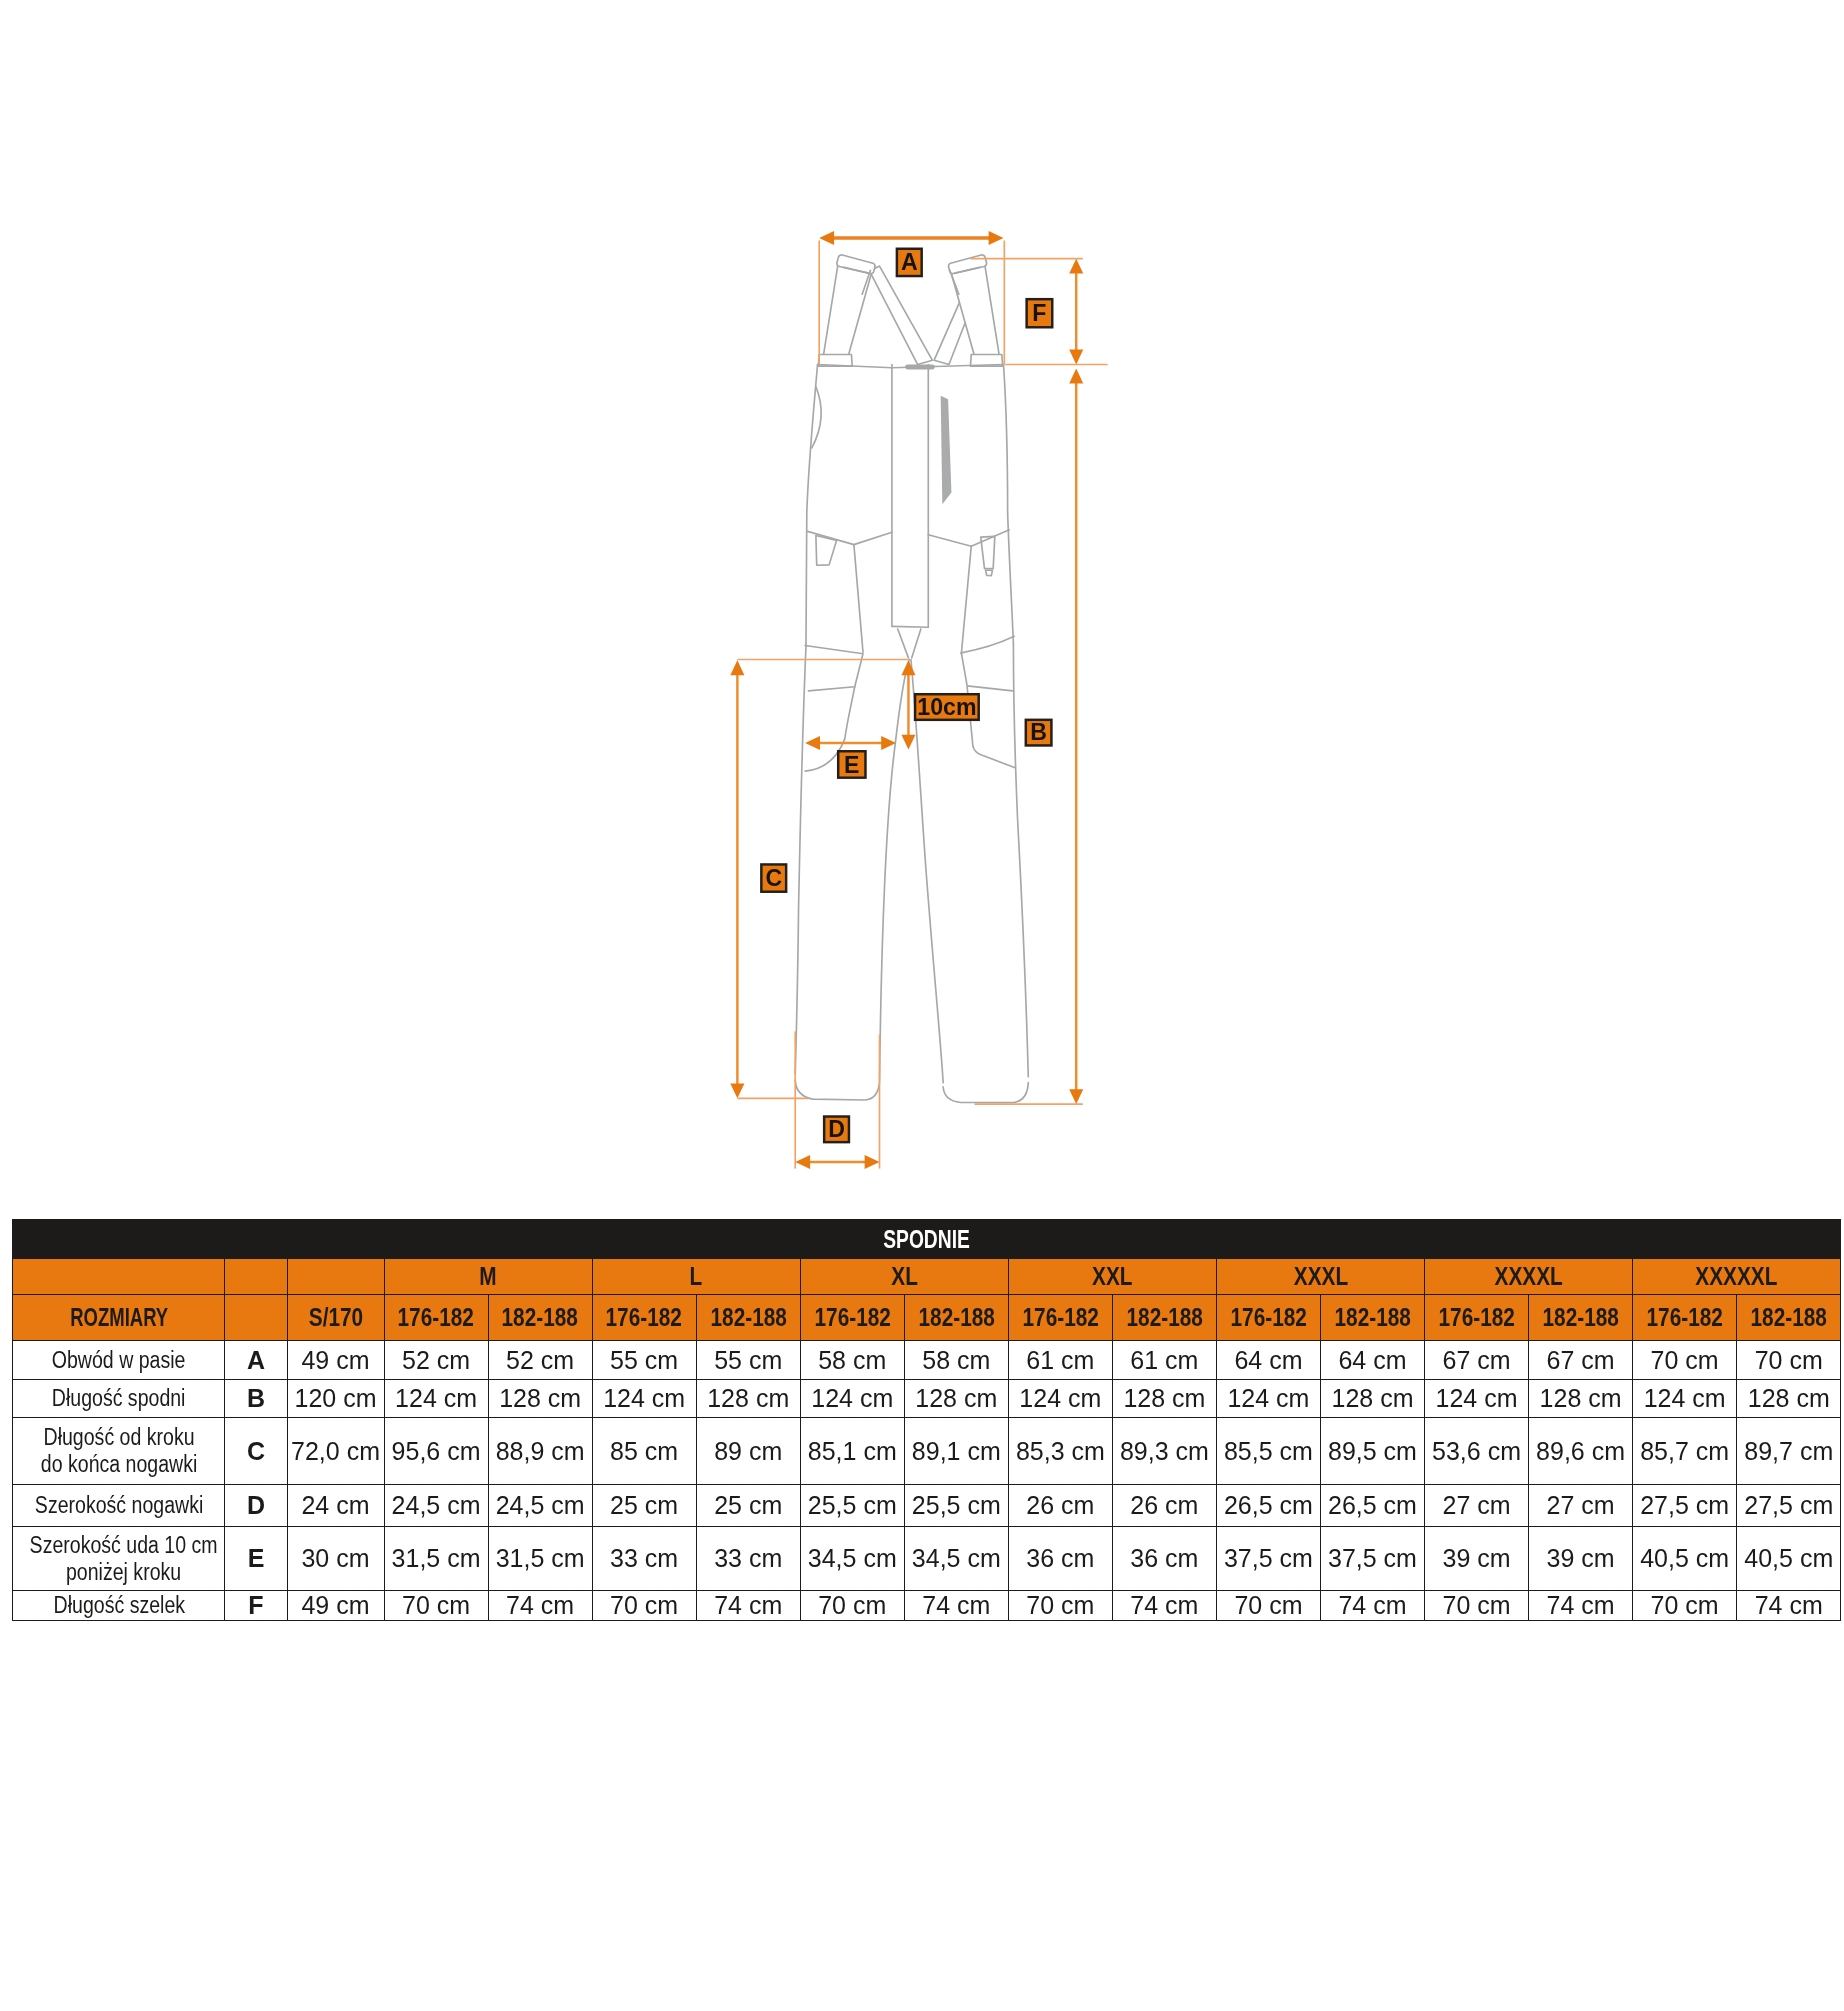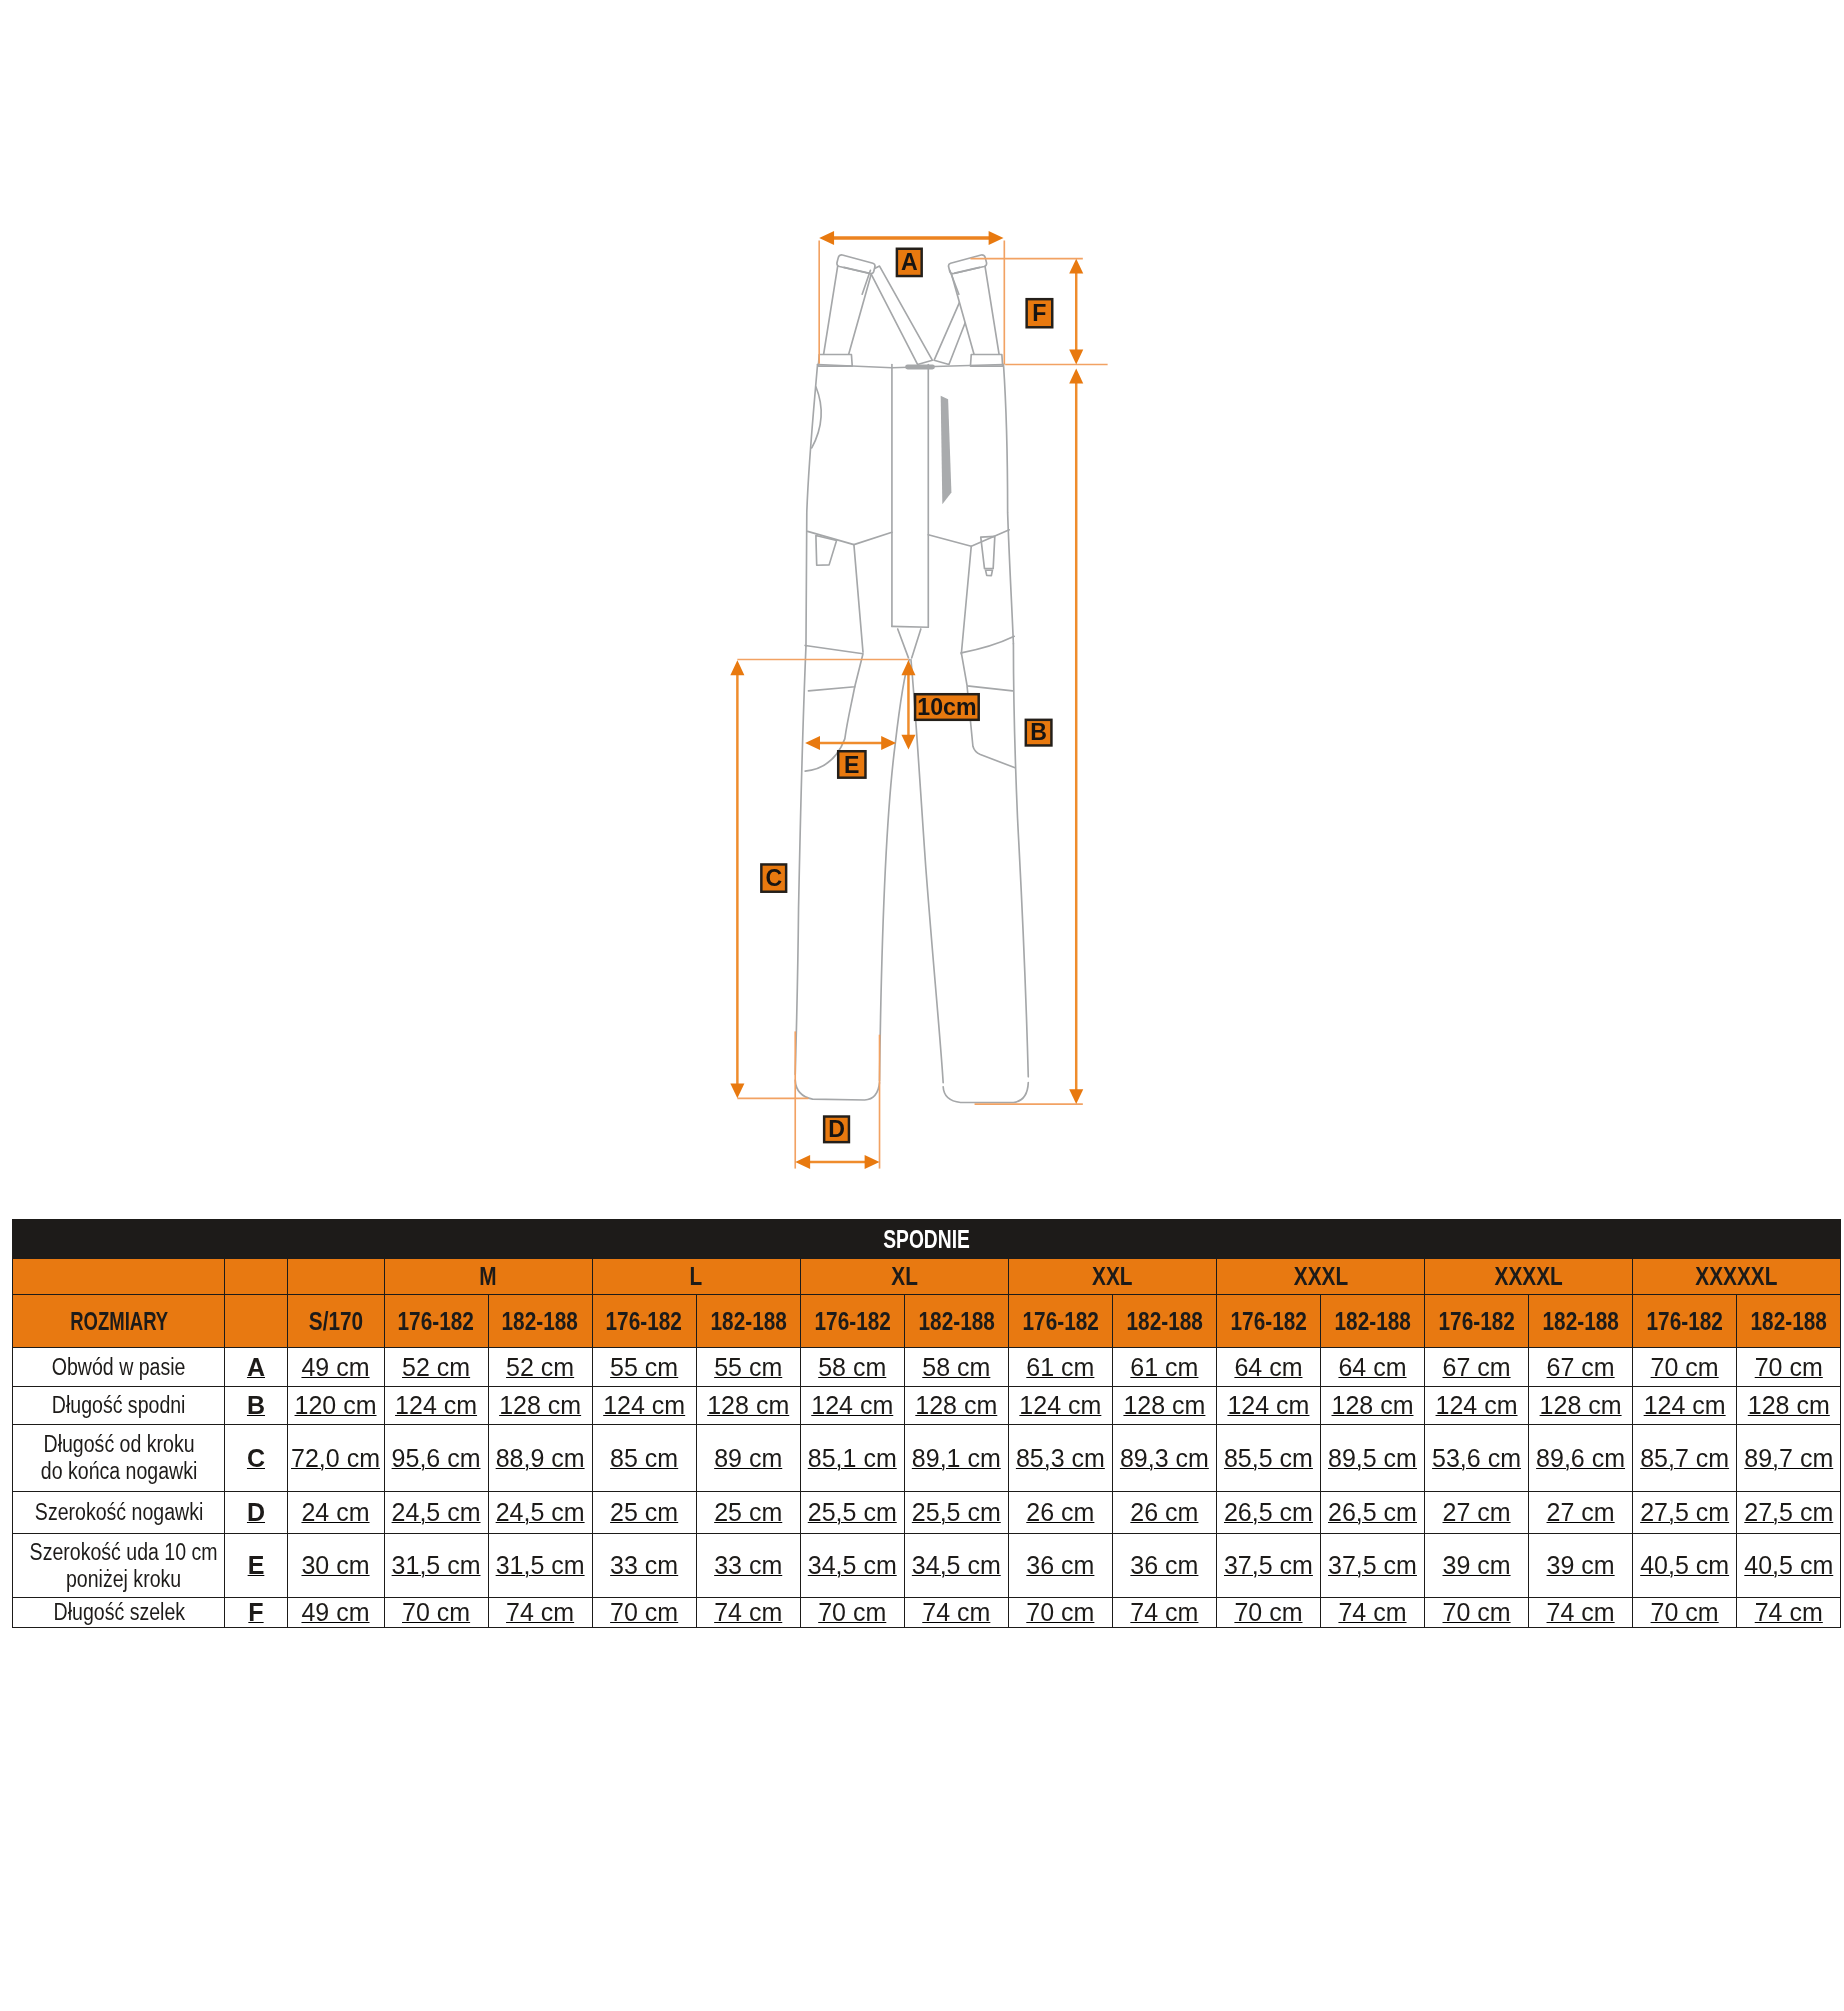--- a/index.html
+++ b/index.html
@@ -1,18 +1,18 @@
 <!DOCTYPE html>
 <html style="font-size:13.2px"><head>
 <meta charset="utf-8">
 <style>
   html,body{margin:0;padding:0;background:#fff;}
   body{width:1845px;height:2011px;position:relative;font-family:"Liberation Sans",sans-serif;}
   #art{position:absolute;left:0;top:0;}
-  #tbl{position:absolute;left:12.4px;top:1219px;text-decoration:underline;}
+  #tbl{position:absolute;left:12.4px;top:1219px;}
   table{border-collapse:collapse;table-layout:fixed;width:1829px;}
   td{border:1.7px solid #1d1b19;padding:0;text-align:center;vertical-align:middle;color:#1d1b19;overflow:hidden;}
   tr.hdr td{background:#1d1b19;color:#fff;border:1.7px solid #1d1b19;}
   tr.org td{background:#E87911;}
   .cx{display:inline-block;white-space:nowrap;}
   .sp{font-weight:bold;font-size:26px;transform:scaleX(.74);}
   .gz{font-weight:bold;font-size:26px;transform:scaleX(.80);}
   .rz{font-weight:bold;font-size:25px;transform:scaleX(.74);}
   .lb{font-weight:normal;font-size:23px;transform:scaleX(.85);line-height:27px;}
   .lt{font-weight:bold;font-size:25px;}
@@ -237,21 +237,21 @@
           <td></td>
 <td colspan="2"><span class="cx gz">M</span></td>
 <td colspan="2"><span class="cx gz">L</span></td>
 <td colspan="2"><span class="cx gz">XL</span></td>
 <td colspan="2"><span class="cx gz">XXL</span></td>
 <td colspan="2"><span class="cx gz">XXXL</span></td>
 <td colspan="2"><span class="cx gz">XXXXL</span></td>
 <td colspan="2"><span class="cx gz">XXXXXL</span></td>
 </tr>
 
-<tr class="org" style="height:53px">
+<tr class="org" style="height:46px">
 <td><span class="cx rz">ROZMIARY</span></td>
           <td></td>
 <td><span class="cx gz">S/170</span></td>
 <td><span class="cx gz">176-182</span></td>
           <td><span class="cx gz">182-188</span></td>
 <td><span class="cx gz">176-182</span></td>
           <td><span class="cx gz">182-188</span></td>
 <td><span class="cx gz">176-182</span></td>
           <td><span class="cx gz">182-188</span></td>
 <td><span class="cx gz">176-182</span></td>

